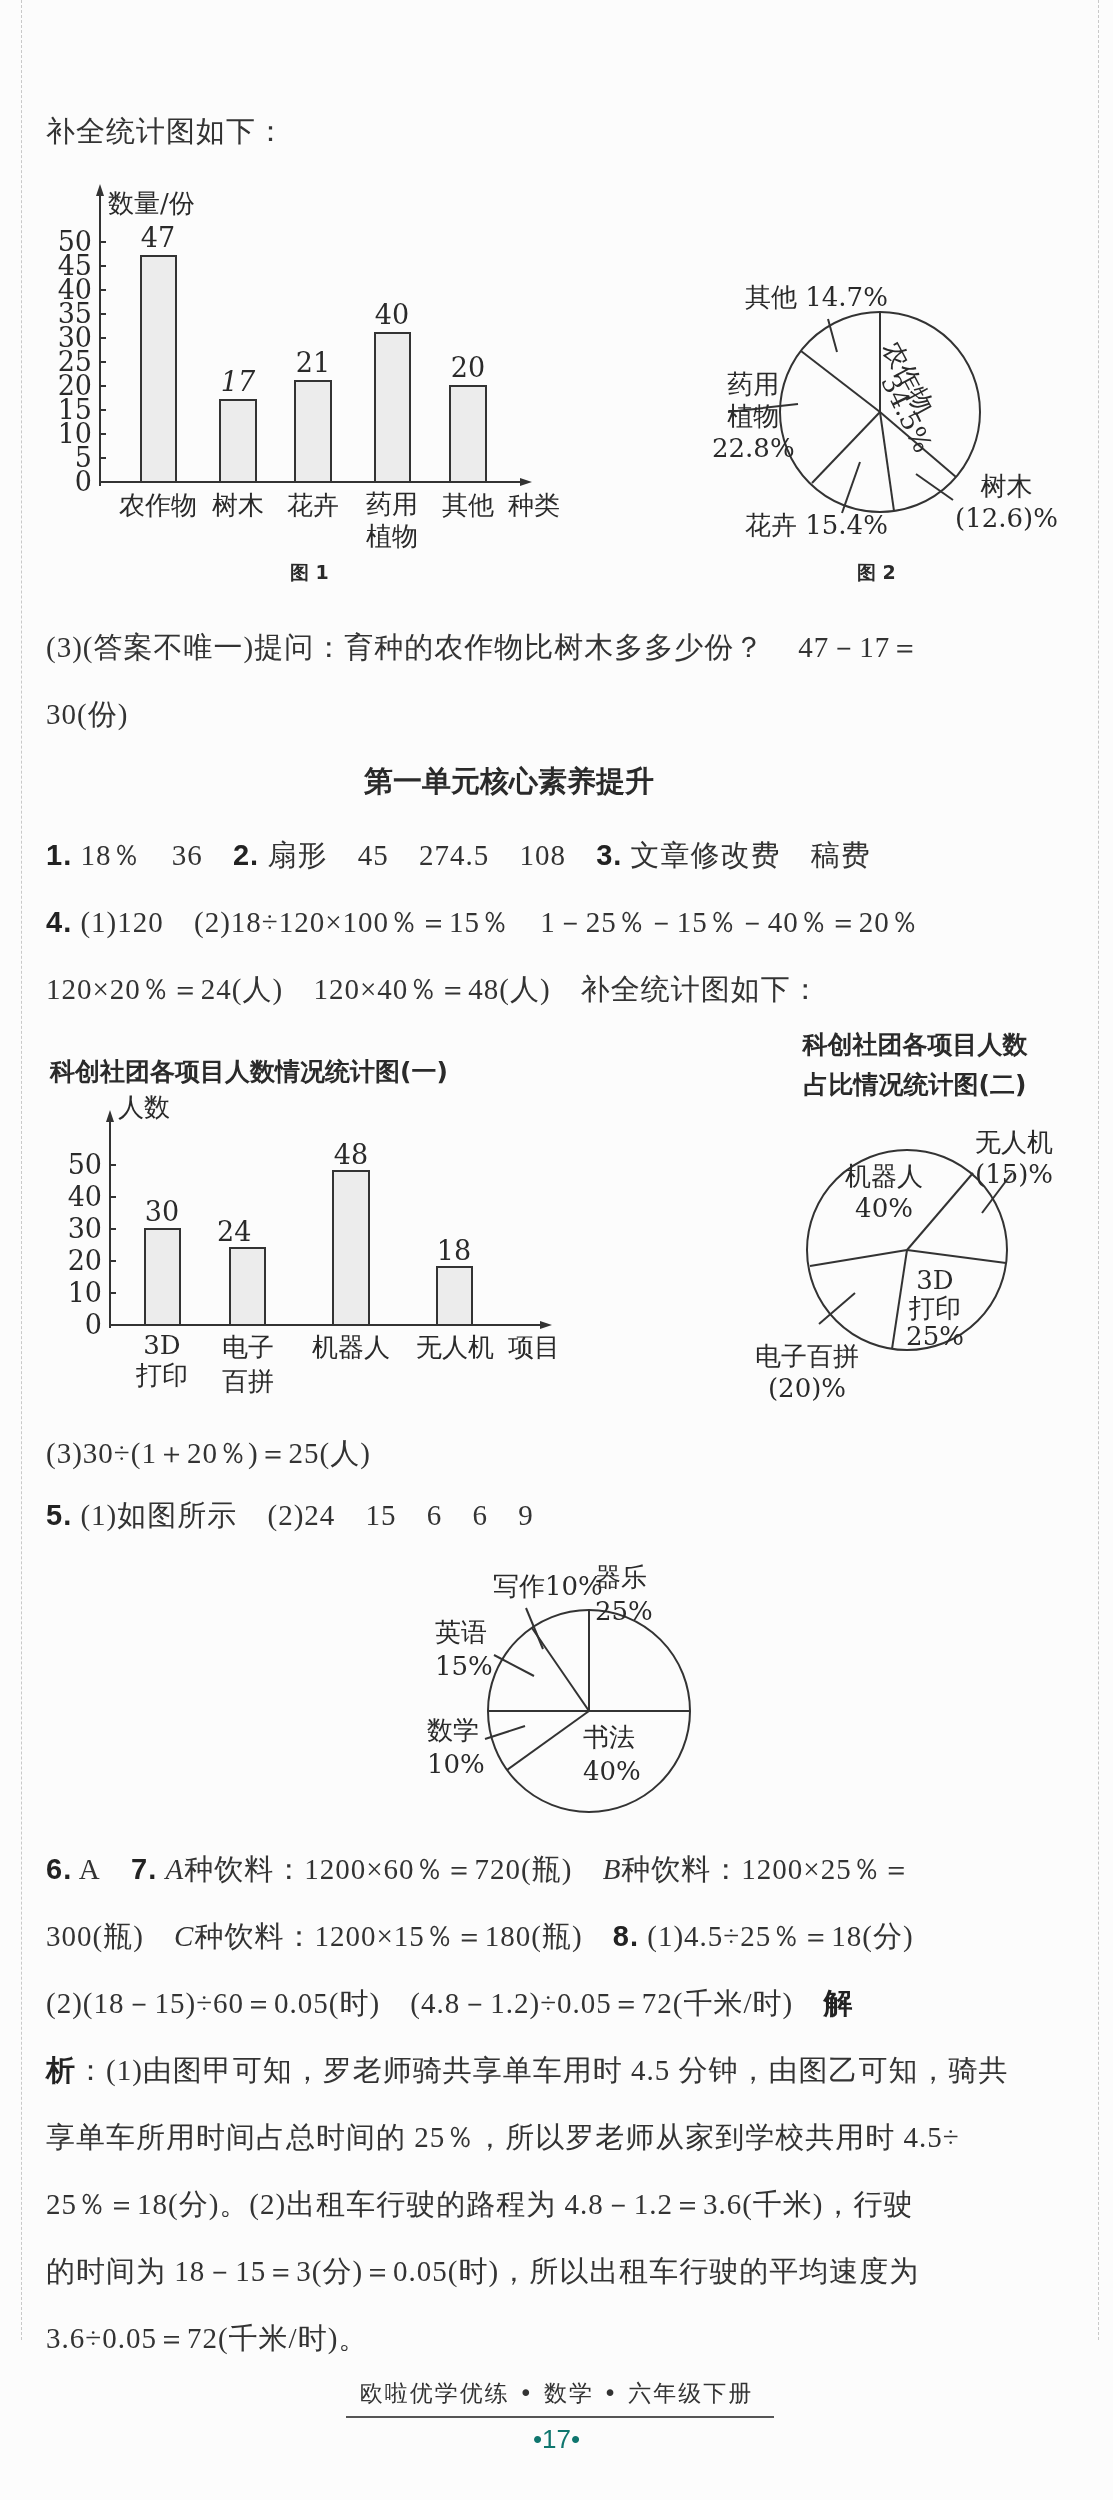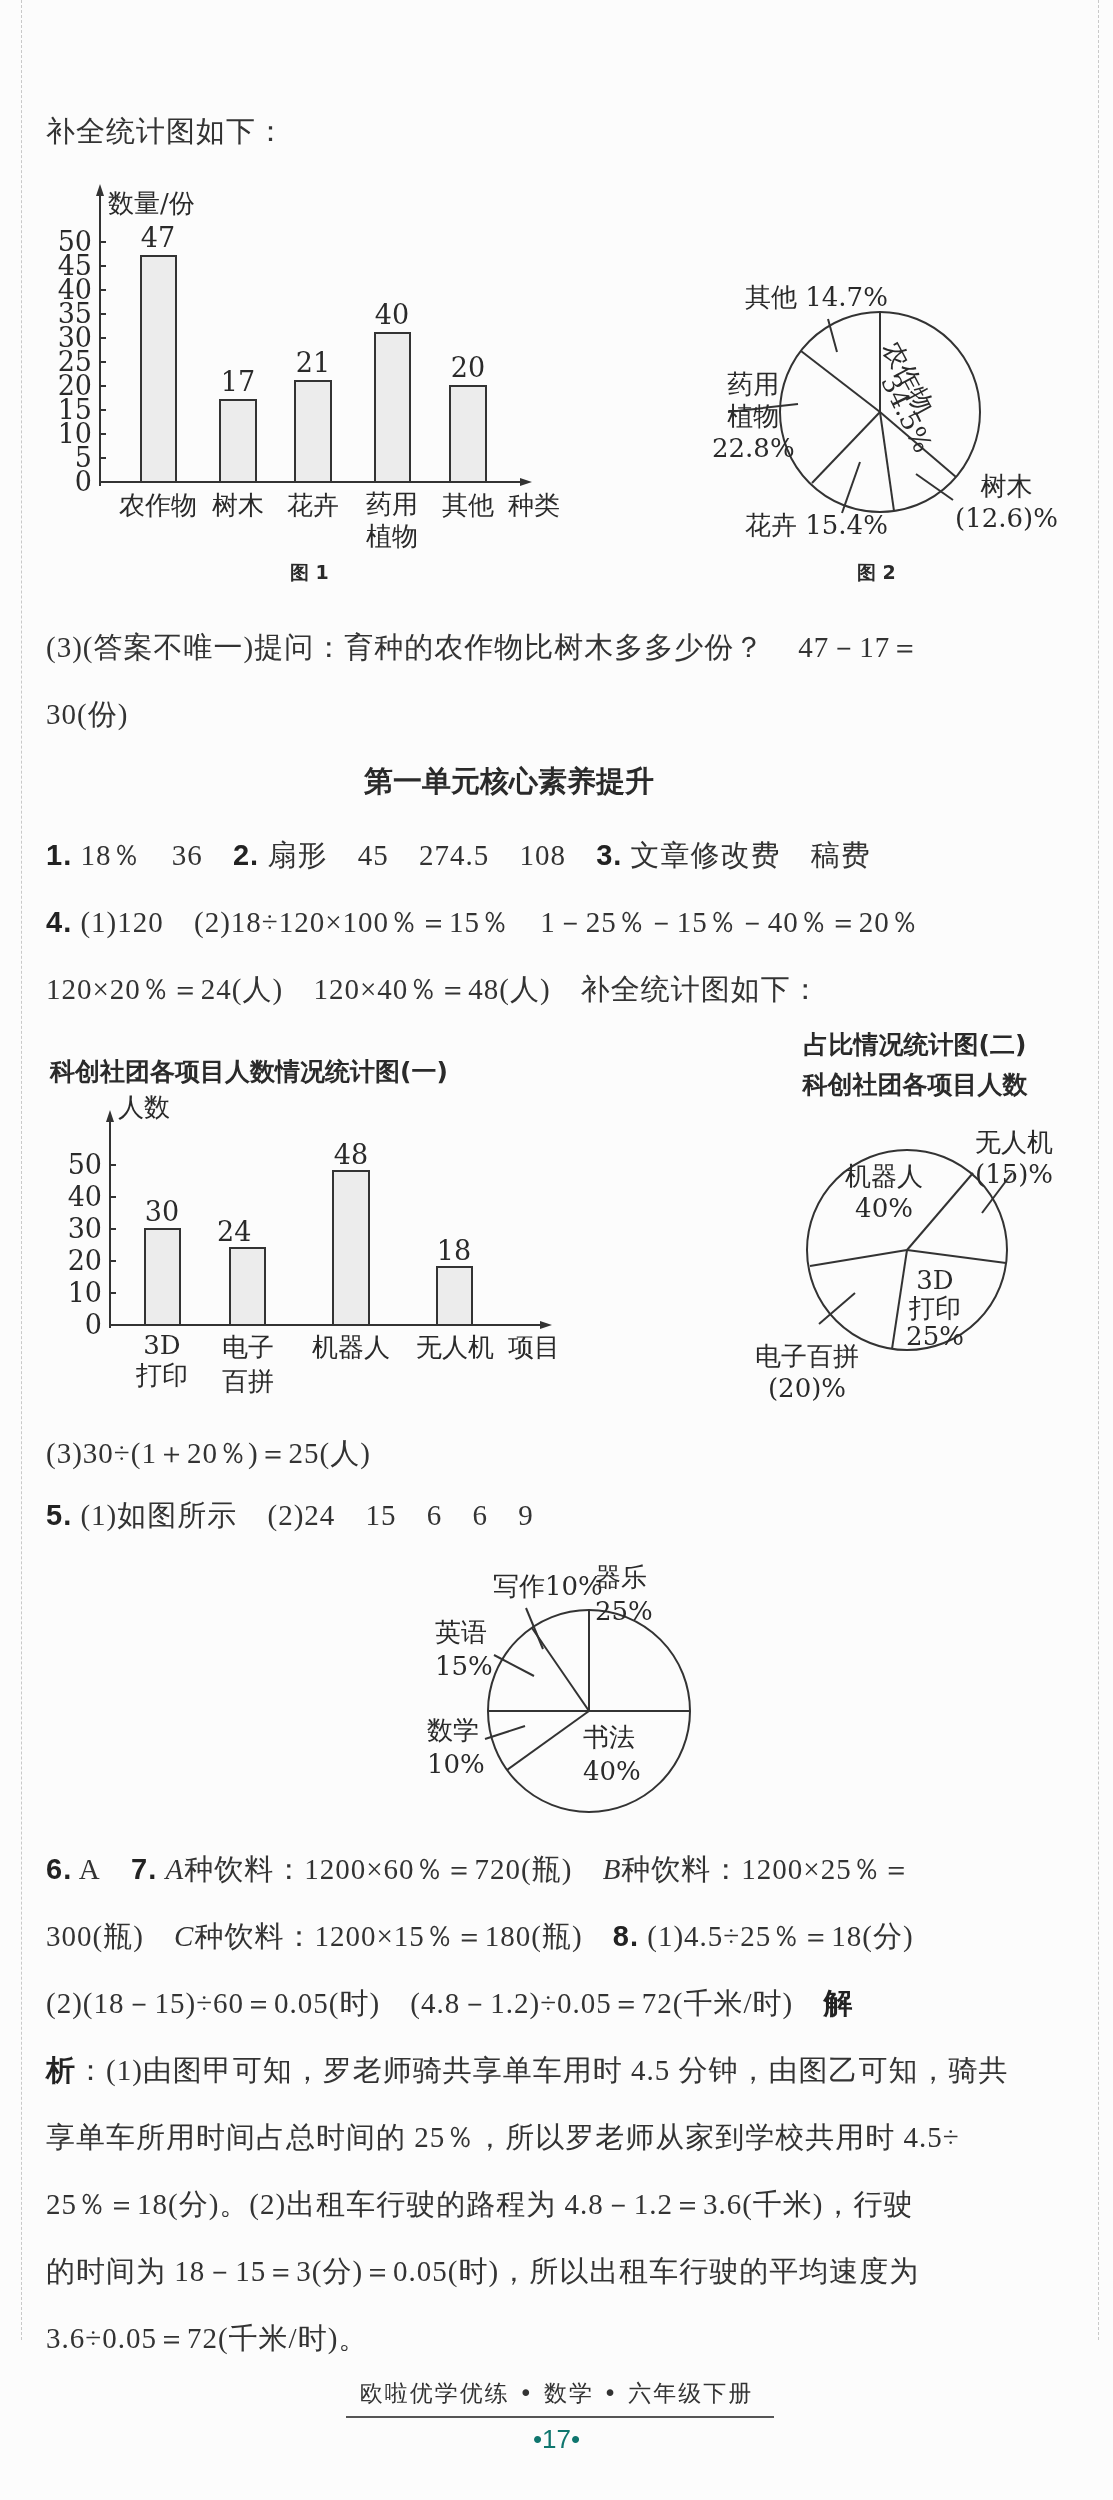--- a/index.html
+++ b/index.html
@@ -65,21 +65,21 @@
 <div class="abs" style="left:56px;top:397px;width:36px;text-align:right;font-size:27px;line-height:26px;">15</div>
 <div class="abs" style="left:56px;top:373px;width:36px;text-align:right;font-size:27px;line-height:26px;">20</div>
 <div class="abs" style="left:56px;top:349px;width:36px;text-align:right;font-size:27px;line-height:26px;">25</div>
 <div class="abs" style="left:56px;top:325px;width:36px;text-align:right;font-size:27px;line-height:26px;">30</div>
 <div class="abs" style="left:56px;top:301px;width:36px;text-align:right;font-size:27px;line-height:26px;">35</div>
 <div class="abs" style="left:56px;top:277px;width:36px;text-align:right;font-size:27px;line-height:26px;">40</div>
 <div class="abs" style="left:56px;top:253px;width:36px;text-align:right;font-size:27px;line-height:26px;">45</div>
 <div class="abs" style="left:56px;top:229px;width:36px;text-align:right;font-size:27px;line-height:26px;">50</div>
 
 <div class="abs" style="left:128px;top:222px;width:60px;text-align:center;font-size:27px;">47</div>
-<div class="abs" style="left:208px;top:366px;width:60px;text-align:center;font-size:27px;">17</div>
+<div class="abs" style="left:208px;top:366px;width:60px;text-align:center;font-size:27px;font-style:italic;">17</div>
 <div class="abs" style="left:283px;top:347px;width:60px;text-align:center;font-size:27px;">21</div>
 <div class="abs" style="left:362px;top:299px;width:60px;text-align:center;font-size:27px;">40</div>
 <div class="abs" style="left:438px;top:352px;width:60px;text-align:center;font-size:27px;">20</div>
 
 <div class="abs" style="left:106px;top:488px;width:104px;text-align:center;font-size:26px;">农作物</div>
 <div class="abs" style="left:200px;top:488px;width:76px;text-align:center;font-size:26px;">树木</div>
 <div class="abs" style="left:275px;top:488px;width:76px;text-align:center;font-size:26px;">花卉</div>
 <div class="abs" style="left:354px;top:488px;width:76px;text-align:center;font-size:26px;line-height:32px;">
   <div>药用</div>
   <div>植物</div>
@@ -186,22 +186,22 @@
 </div>
 <div class="abs" style="left:208px;top:1330px;width:80px;text-align:center;font-size:26px;line-height:34px;">
   <div>电子</div>
   <div>百拼</div>
 </div>
 <div class="abs" style="left:306px;top:1330px;width:90px;text-align:center;font-size:26px;">机器人</div>
 <div class="abs" style="left:410px;top:1330px;width:90px;text-align:center;font-size:26px;">无人机</div>
 <div class="abs" style="left:508px;top:1330px;font-size:26px;">项目</div>
 
 <div class="chart-title" style="left:760px;top:1025px;text-align:center;width:310px;">
+  <div>科创社团各项目人数</div>
   <div>占比情况统计图(二)</div>
-  <div>科创社团各项目人数</div>
 </div>
 <svg class="abs" style="left:780px;top:1130px;" width="320" height="260">
   <g stroke="#333" stroke-width="2" fill="none">
     <circle cx="127" cy="120" r="100"></circle>
     <line x1="127" y1="120" x2="193" y2="43"></line>
     <line x1="127" y1="120" x2="226" y2="133"></line>
     <line x1="127" y1="120" x2="112" y2="219"></line>
     <line x1="127" y1="120" x2="30" y2="136"></line>
     <line x1="232" y1="43" x2="202" y2="83"></line>
     <line x1="75" y1="163" x2="39" y2="194"></line>

